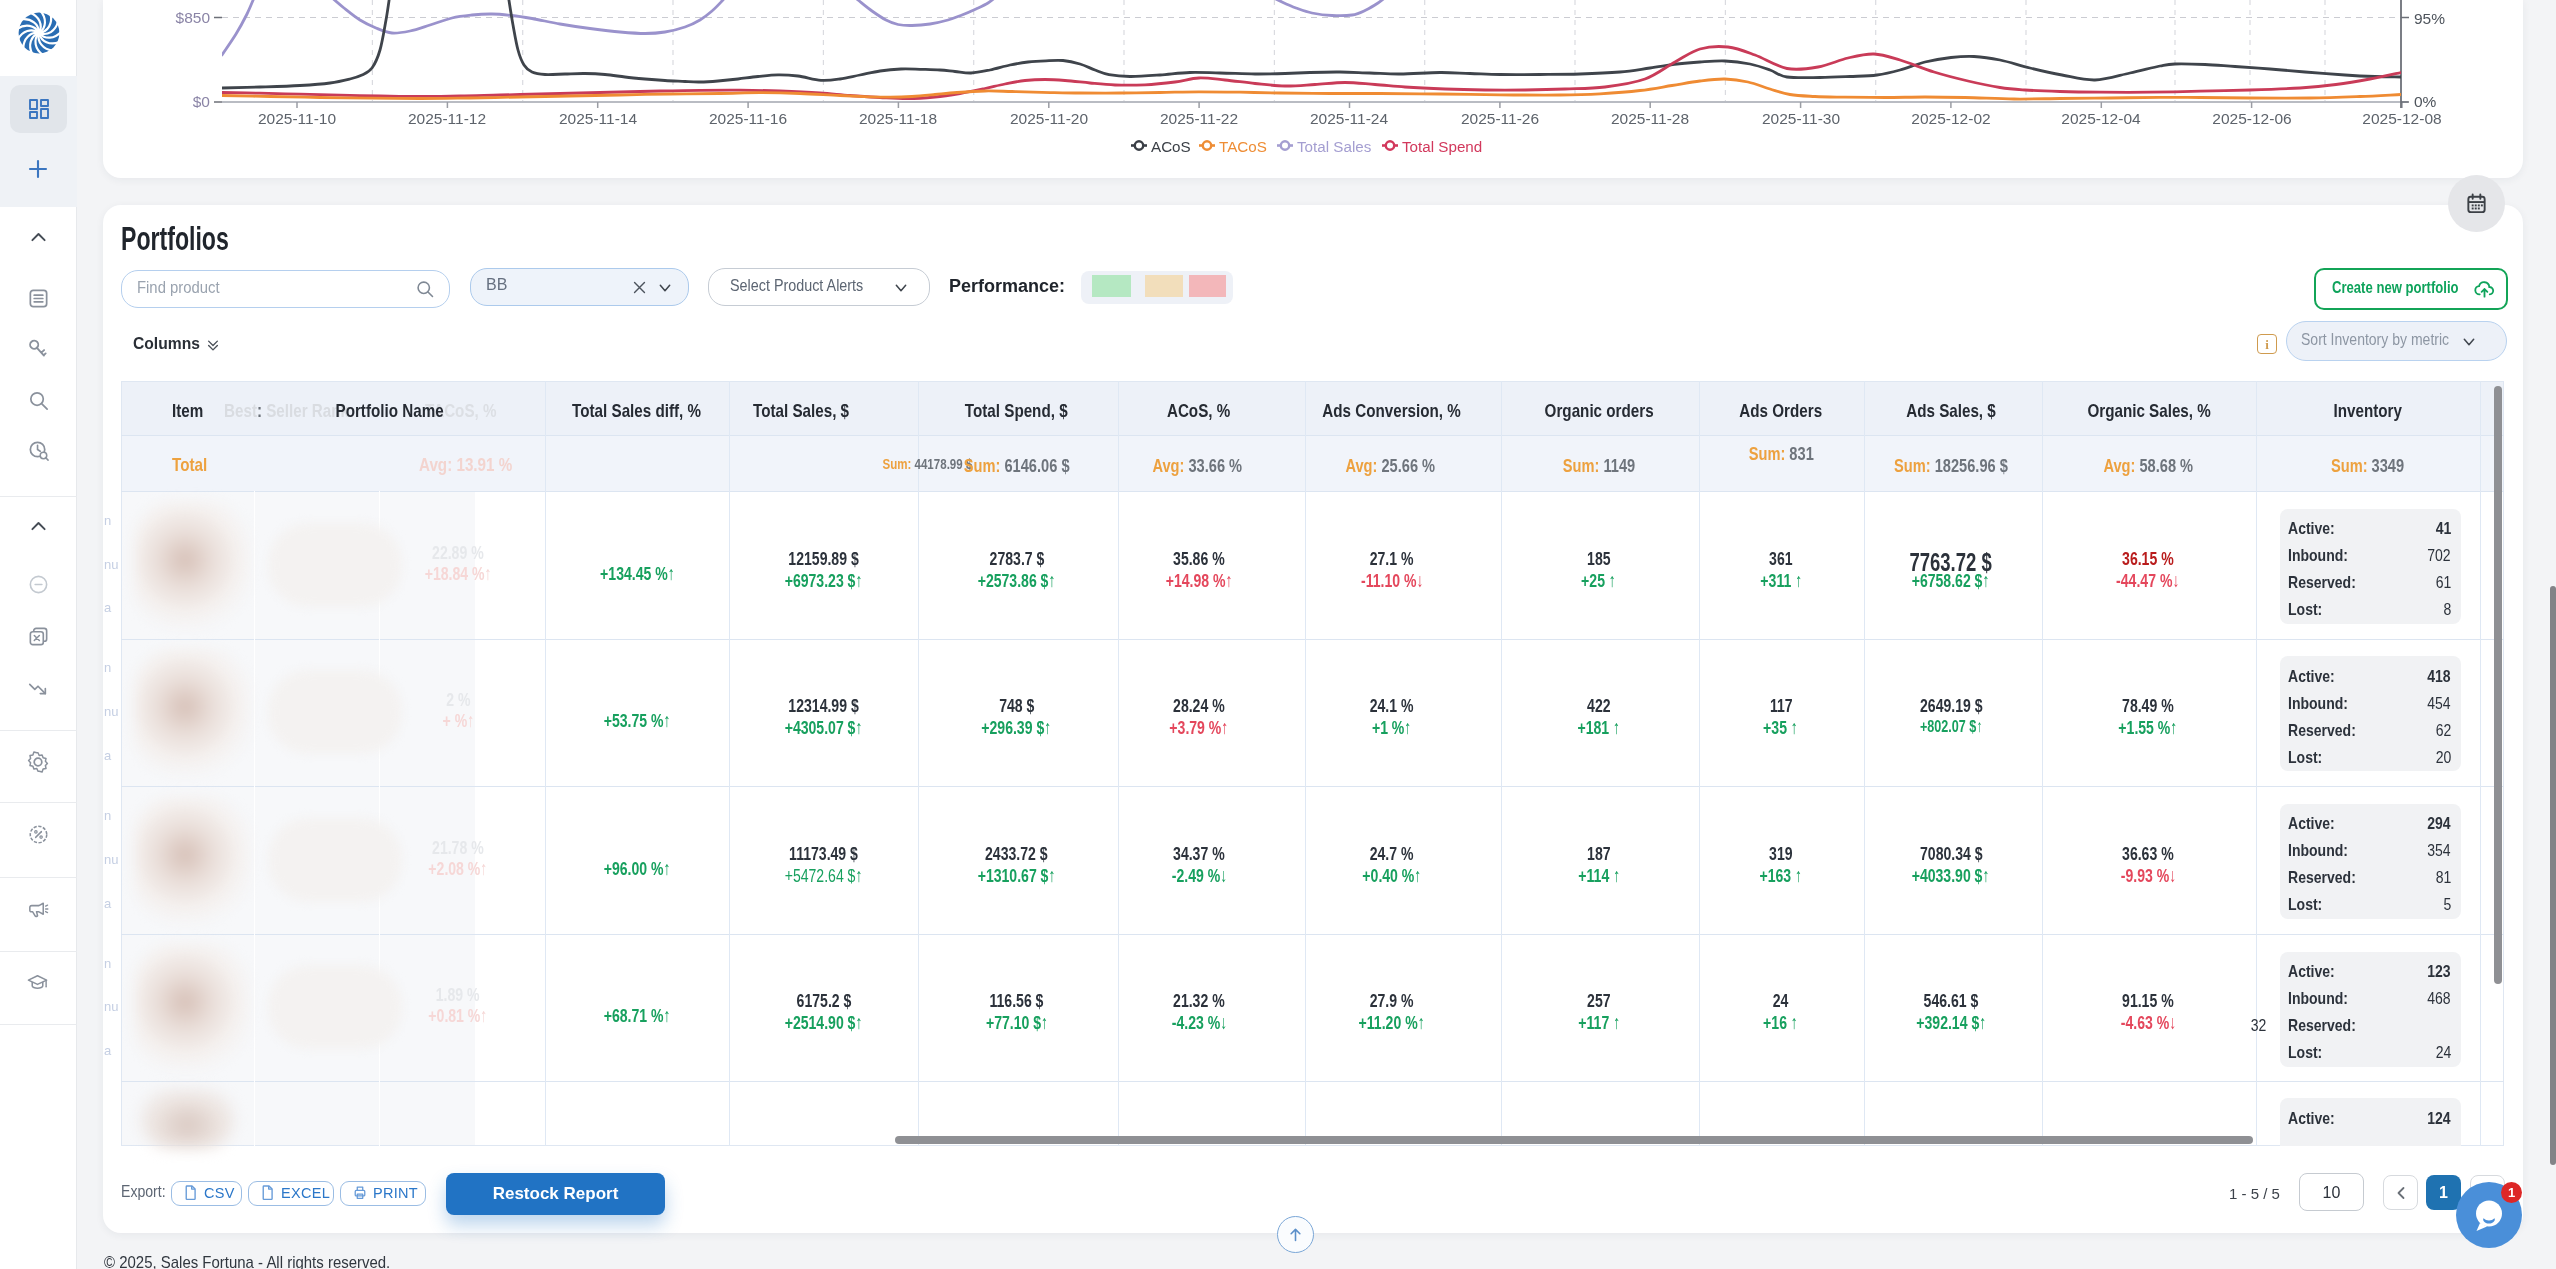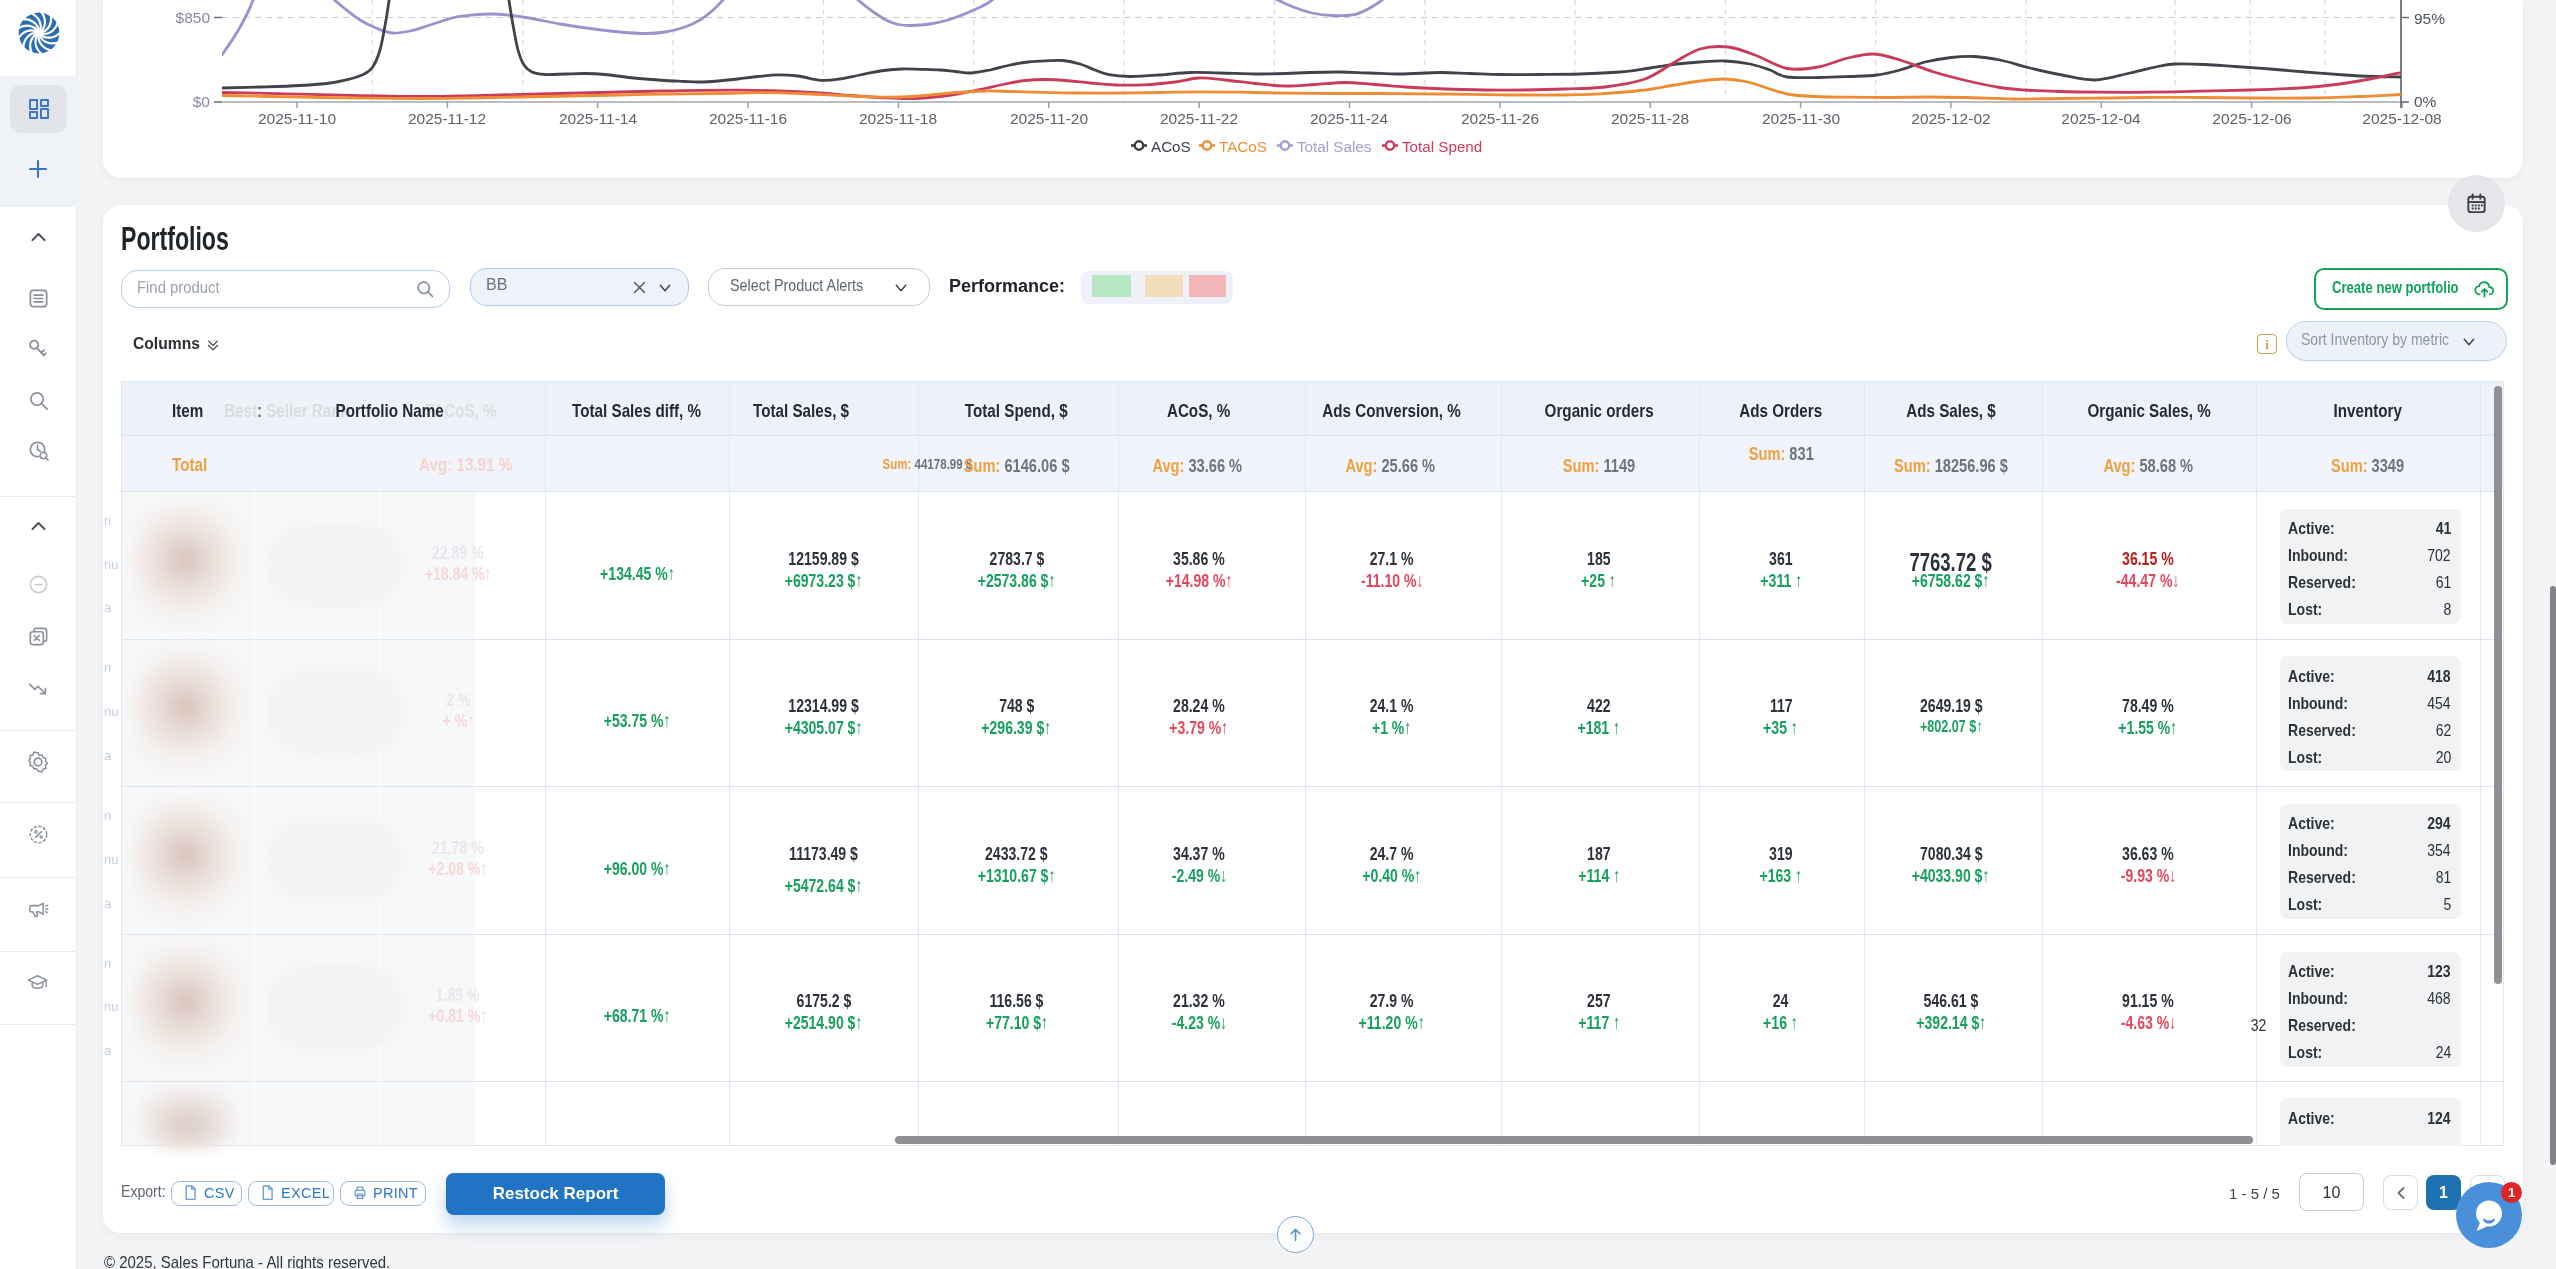--- a/index.html
+++ b/index.html
@@ -360,21 +360,21 @@
 <div class="abs" style="left:2248px;top:747.5px;width:203px;text-align:right;font-size:16.5px;font-weight:400;color:#2c323b;"><span class="cnd85" style="transform-origin:100% 50%;">20</span></div>
 <div class="abs" style="left:134px;top:796px;width:116px;height:128px;border-radius:40px;background:radial-gradient(circle at 44% 46%, #d7c1b8 0%, #eadfda 30%, #f4f0ee 55%, rgba(250,250,252,0) 78%);filter:blur(6px);"></div>
 <div class="abs" style="left:268px;top:818px;width:134px;height:84px;border-radius:40px;background:#f4f2f1;filter:blur(5px);"></div>
 <div class="abs c" style="left:398px;top:836.5px;width:120px;font-size:19px;font-weight:700;color:#e6e8eb;"><span class="cnd">21.78 %</span></div>
 <div class="abs c" style="left:398px;top:857.8px;width:120px;font-size:19px;font-weight:700;color:#f6d7d6;"><span class="cnd">+2.08 %↑</span></div>
 <div class="abs" style="left:104px;top:808px;font-size:13px;color:#c5cfe3;">n</div>
 <div class="abs" style="left:104px;top:852px;font-size:13px;color:#c5cfe3;">nu</div>
 <div class="abs" style="left:104px;top:896px;font-size:13px;color:#c5cfe3;">a</div>
 <div class="abs c g" style="left:545px;top:858px;width:184px;font-size:19px;font-weight:700;"><span class="cnd">+96.00 %↑</span></div>
 <div class="abs c" style="left:728.5px;top:842.5px;width:190px;font-size:19px;font-weight:700;color:#2c323b;"><span class="cnd">11173.49 $</span></div>
-<div class="abs c g" style="left:728.5px;top:864.8px;width:190px;font-size:19px;font-weight:700;margin-top:10px;"><span class="cnd">+5472.64 $↑</span></div>
+<div class="abs c g" style="left:728.5px;top:864.8px;width:190px;font-size:19px;font-weight:400;"><span class="cnd">+5472.64 $↑</span></div>
 <div class="abs c" style="left:921.5px;top:842.5px;width:190px;font-size:19px;font-weight:700;color:#2c323b;"><span class="cnd">2433.72 $</span></div>
 <div class="abs c g" style="left:921.5px;top:864.8px;width:190px;font-size:19px;font-weight:700;"><span class="cnd">+1310.67 $↑</span></div>
 <div class="abs c" style="left:1104px;top:842.5px;width:190px;font-size:19px;font-weight:700;color:#2c323b;"><span class="cnd">34.37 %</span></div>
 <div class="abs c g" style="left:1104px;top:864.8px;width:190px;font-size:19px;font-weight:700;"><span class="cnd">-2.49 %↓</span></div>
 <div class="abs c" style="left:1297px;top:842.5px;width:190px;font-size:19px;font-weight:700;color:#2c323b;"><span class="cnd">24.7 %</span></div>
 <div class="abs c g" style="left:1297px;top:864.8px;width:190px;font-size:19px;font-weight:700;"><span class="cnd">+0.40 %↑</span></div>
 <div class="abs c" style="left:1504px;top:842.5px;width:190px;font-size:19px;font-weight:700;color:#2c323b;"><span class="cnd">187</span></div>
 <div class="abs c g" style="left:1504px;top:864.8px;width:190px;font-size:19px;font-weight:700;"><span class="cnd">+114 ↑</span></div>
 <div class="abs c" style="left:1686px;top:842.5px;width:190px;font-size:19px;font-weight:700;color:#2c323b;"><span class="cnd">319</span></div>
 <div class="abs c g" style="left:1686px;top:864.8px;width:190px;font-size:19px;font-weight:700;"><span class="cnd">+163 ↑</span></div>

